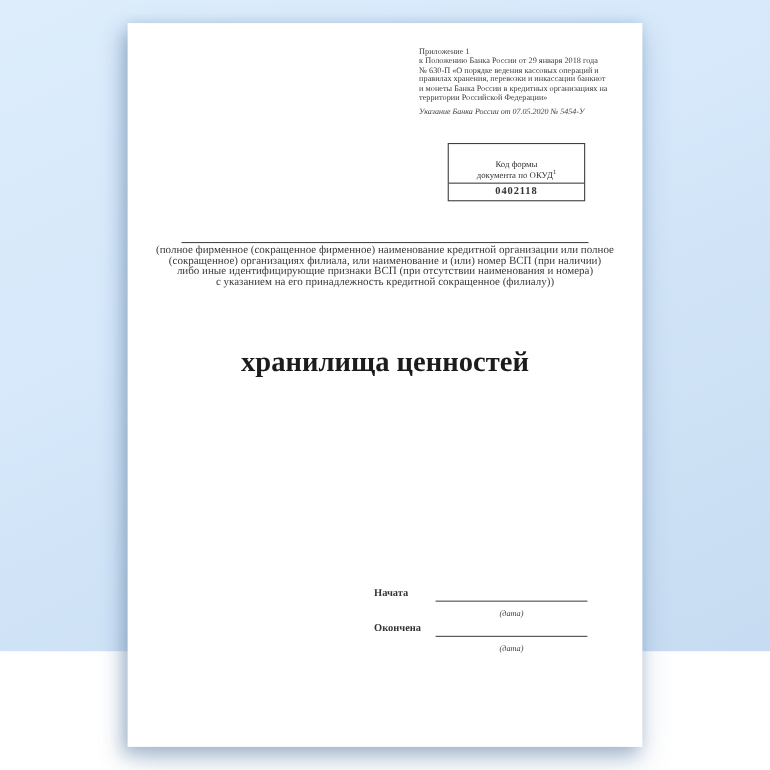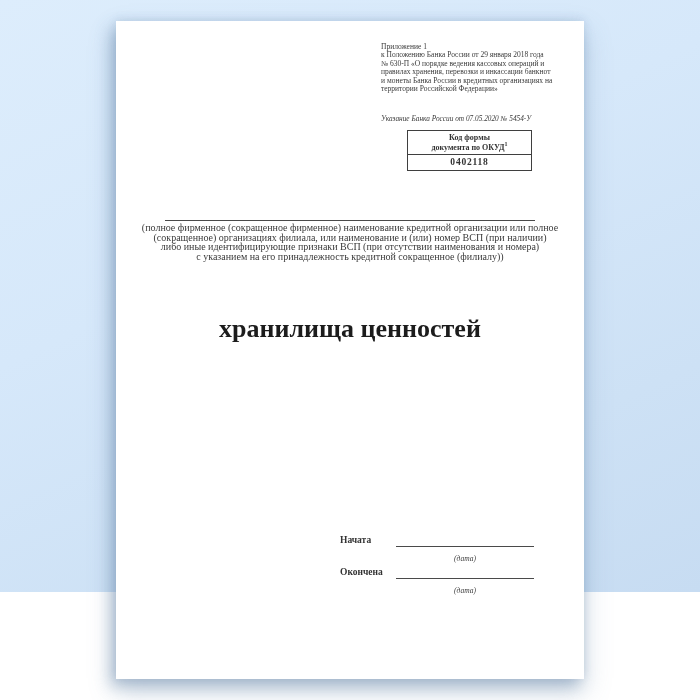--- a/index.html
+++ b/index.html
@@ -32,40 +32,41 @@
   .appendix {
     position: absolute;
     left: 265px;
     top: 22px;
     width: 180px;
     font-size: 7.5px;
     line-height: 8.4px;
     color: #3a3a3a;
   }
   .directive {
-    margin-top: 22px;
+    margin-top: 5px;
     font-style: italic;
     font-size: 7.3px;
   }
   
   .okud {
     position: absolute;
     left: 291px;
     top: 109px;
     width: 123px;
     border: 1px solid #3f3f3f;
     text-align: center;
   }
   .okud-label {
     font-size: 8px;
     line-height: 10px;
     padding: 2px 2px 1px 2px;
     border-bottom: 1px solid #3f3f3f;
-    font-weight: bold;
+    font-weight: normal;
     color: #333;
+    margin-top: 12px;
   }
   .okud-label sup {
     font-size: 6px;
     vertical-align: super;
     line-height: 0;
   }
   .okud-code {
     font-size: 9.5px;
     line-height: 13px;
     padding: 1px 0;

